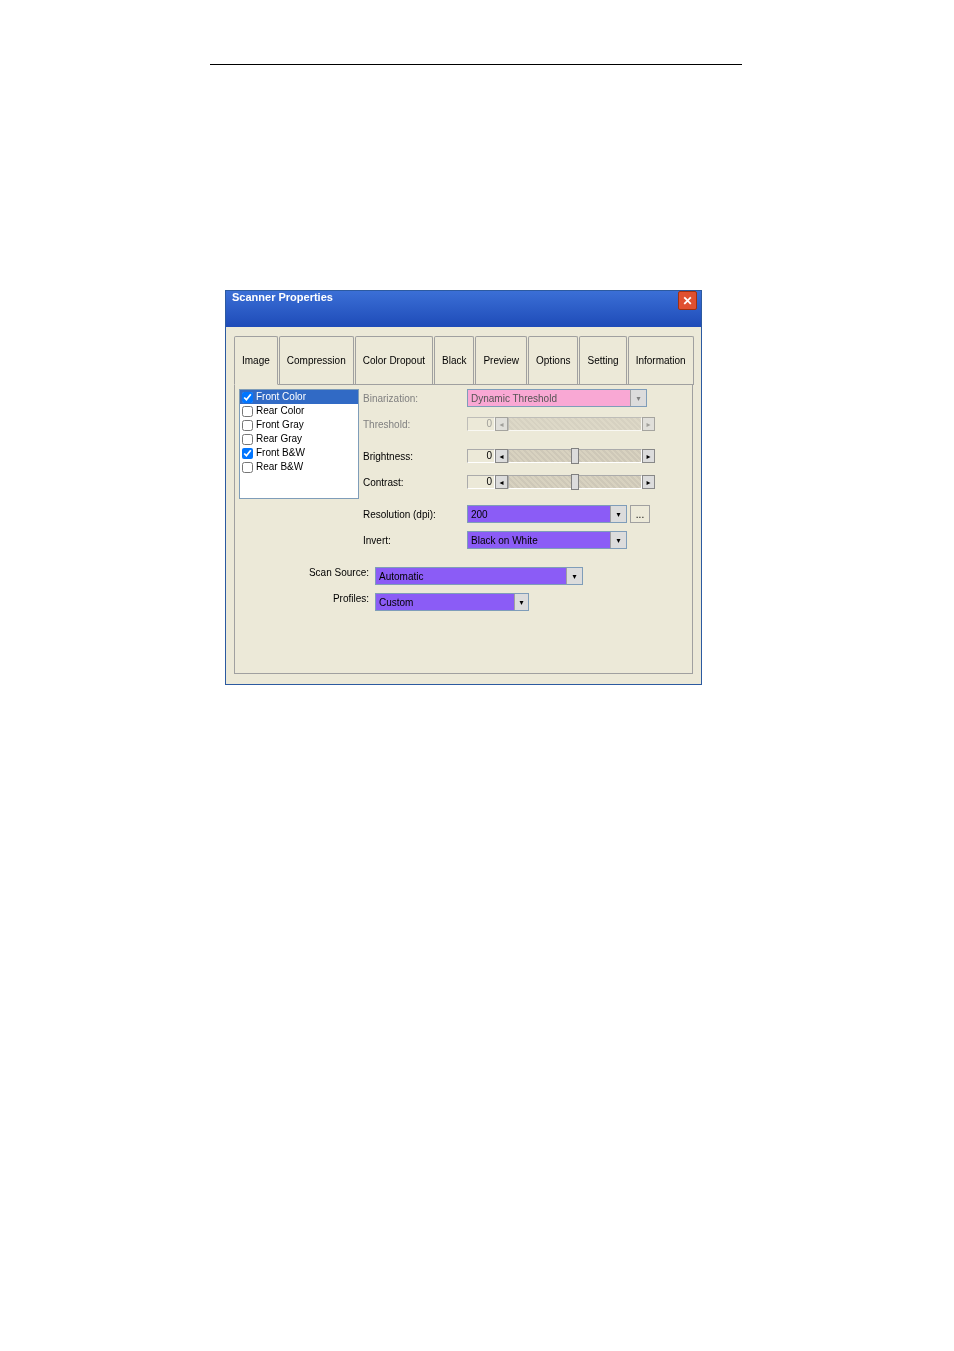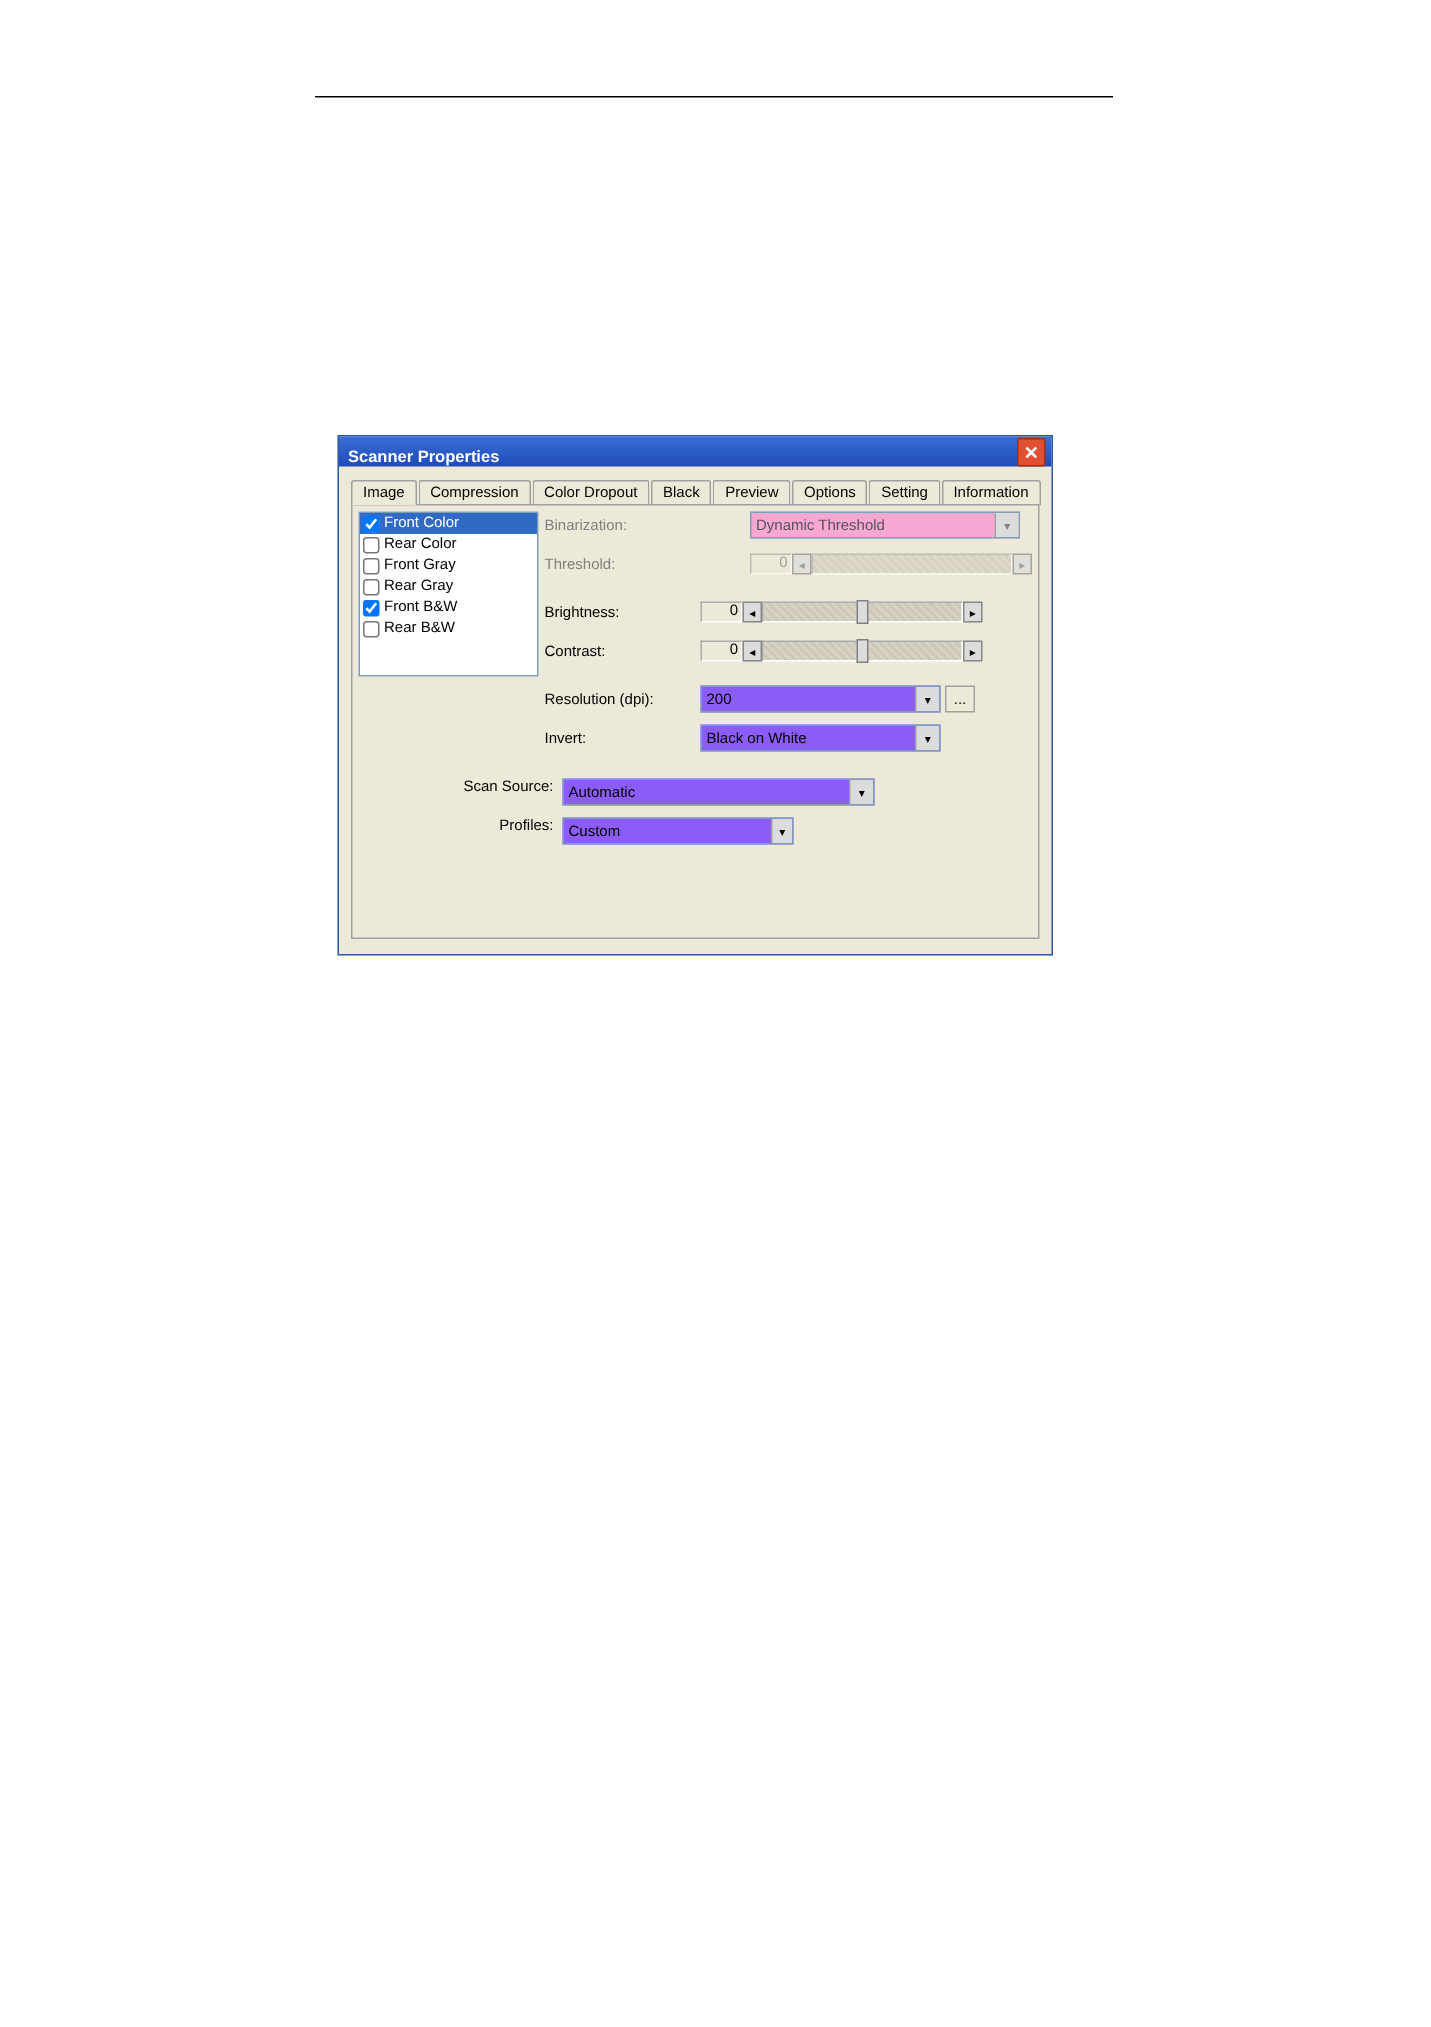--- a/index.html
+++ b/index.html
@@ -29,22 +29,22 @@
     background: #ece9d8;
     box-sizing: border-box;
   }
   .title-bar {
     height: 20px;
     background: linear-gradient(to bottom, #3b6fd6, #1e4bb8);
     color: #fff;
     font-weight: bold;
     font-size: 11px;
     display: flex;
-    align-items: flex-end;
-    padding: 0 4px 0 6px;
+    align-items: flex-start;
+    padding: 0 4px 16px 6px;
     justify-content: space-between;
   }
   .close-btn {
     width: 17px; height: 17px;
     background: #e05030;
     border: 1px solid #a03010;
     border-radius: 2px;
     display: flex; align-items: center; justify-content: center;
     color: #fff; font-weight: bold; font-size: 12px;
     line-height: 1;
@@ -57,21 +57,21 @@
     display: flex;
     font-size: 10px;
     margin-bottom: 0;
     position: relative;
     bottom: -1px;
   }
   .tab {
     border: 1px solid #a0a0a0;
     border-bottom: none;
     background: #ece9d8;
-    padding: 2px 7px;
+    padding: 18px 7px;
     border-radius: 2px 2px 0 0;
     margin-right: 1px;
     cursor: pointer;
     color: #000;
     white-space: nowrap;
   }
   .tab.active {
     background: #ece9d8;
     border-bottom: 1px solid #ece9d8;
     position: relative;
@@ -109,21 +109,21 @@
     margin: 0 3px 0 0;
     vertical-align: middle;
   }
   .settings-area {
     position: absolute;
     top: 4px; left: 128px; right: 4px;
     font-size: 10px;
   }
   .row { display: flex; align-items: center; margin-bottom: 8px; height: 18px; }
   .row .lbl { width: 104px; }
-  .row.disabled { color: #808080; gap: 33px; }
+  .row.disabled { color: #808080; }
   .combo {
     width: 180px; height: 18px;
     display: flex;
     border: 1px solid #7f9db9;
     background: #8b5cf6;
     box-sizing: border-box;
   }
   .combo input {
     flex: 1; border: none; outline: none;
     font-size: 10px; padding: 0 3px;

